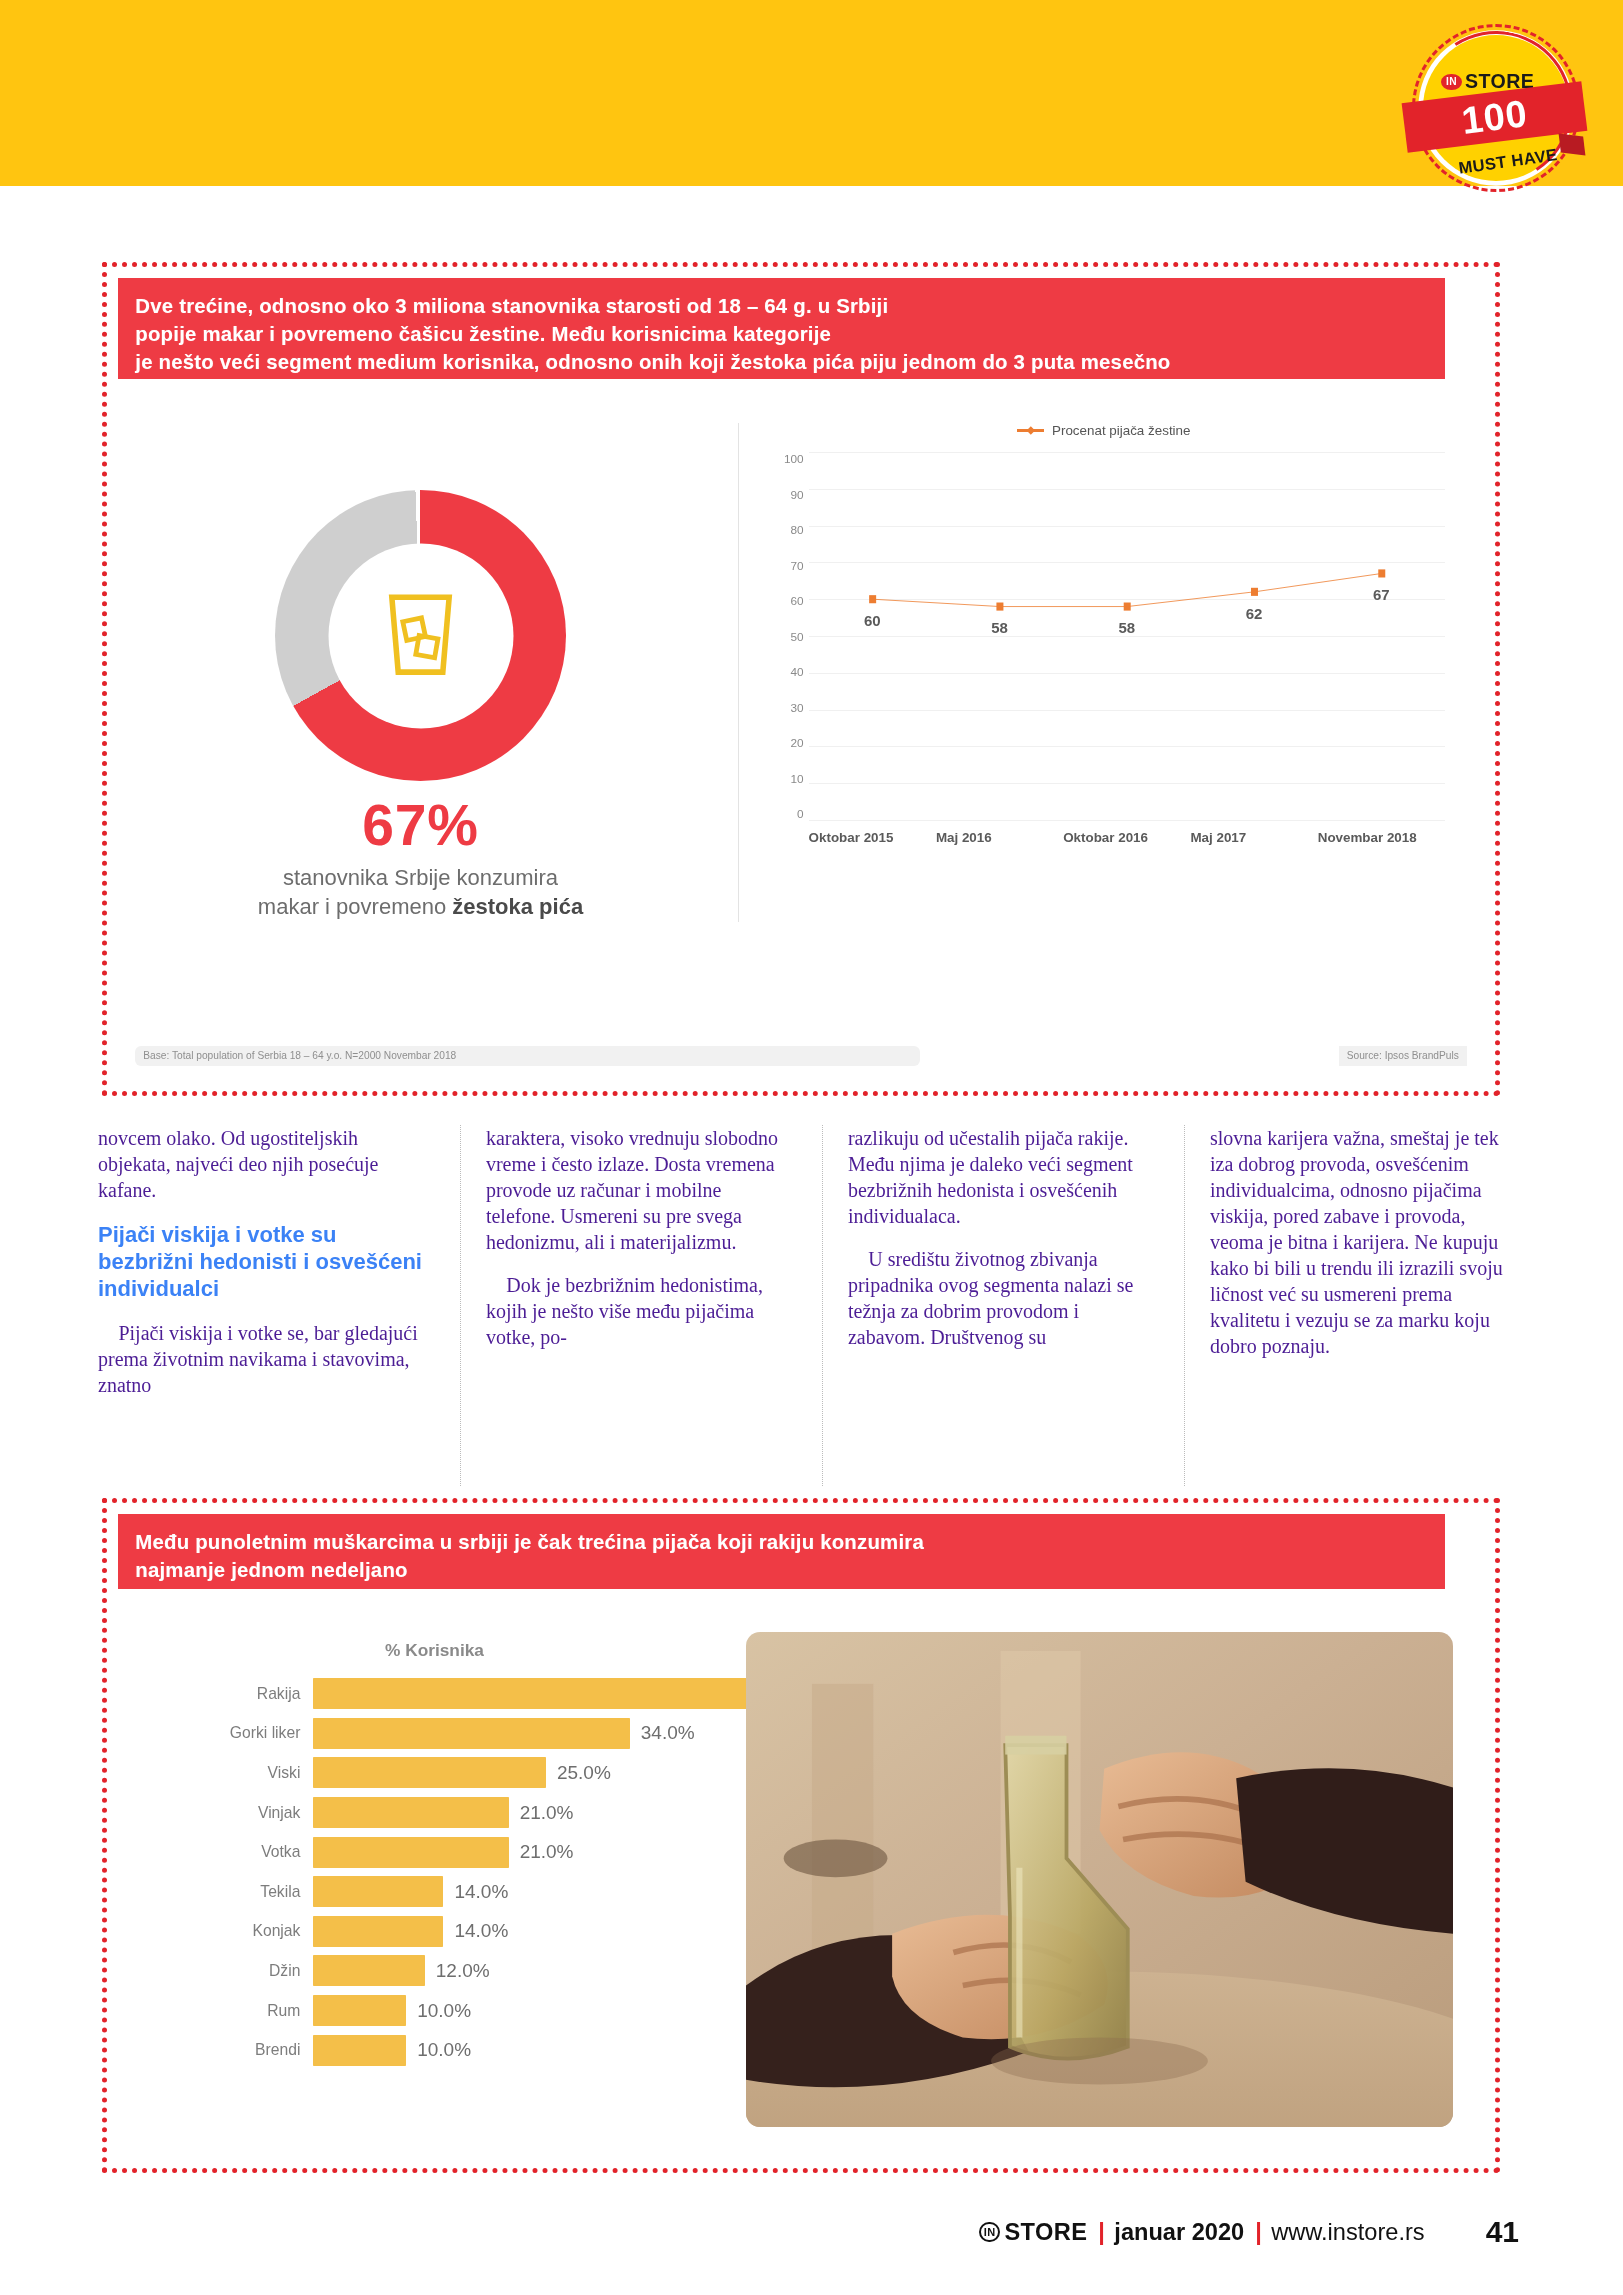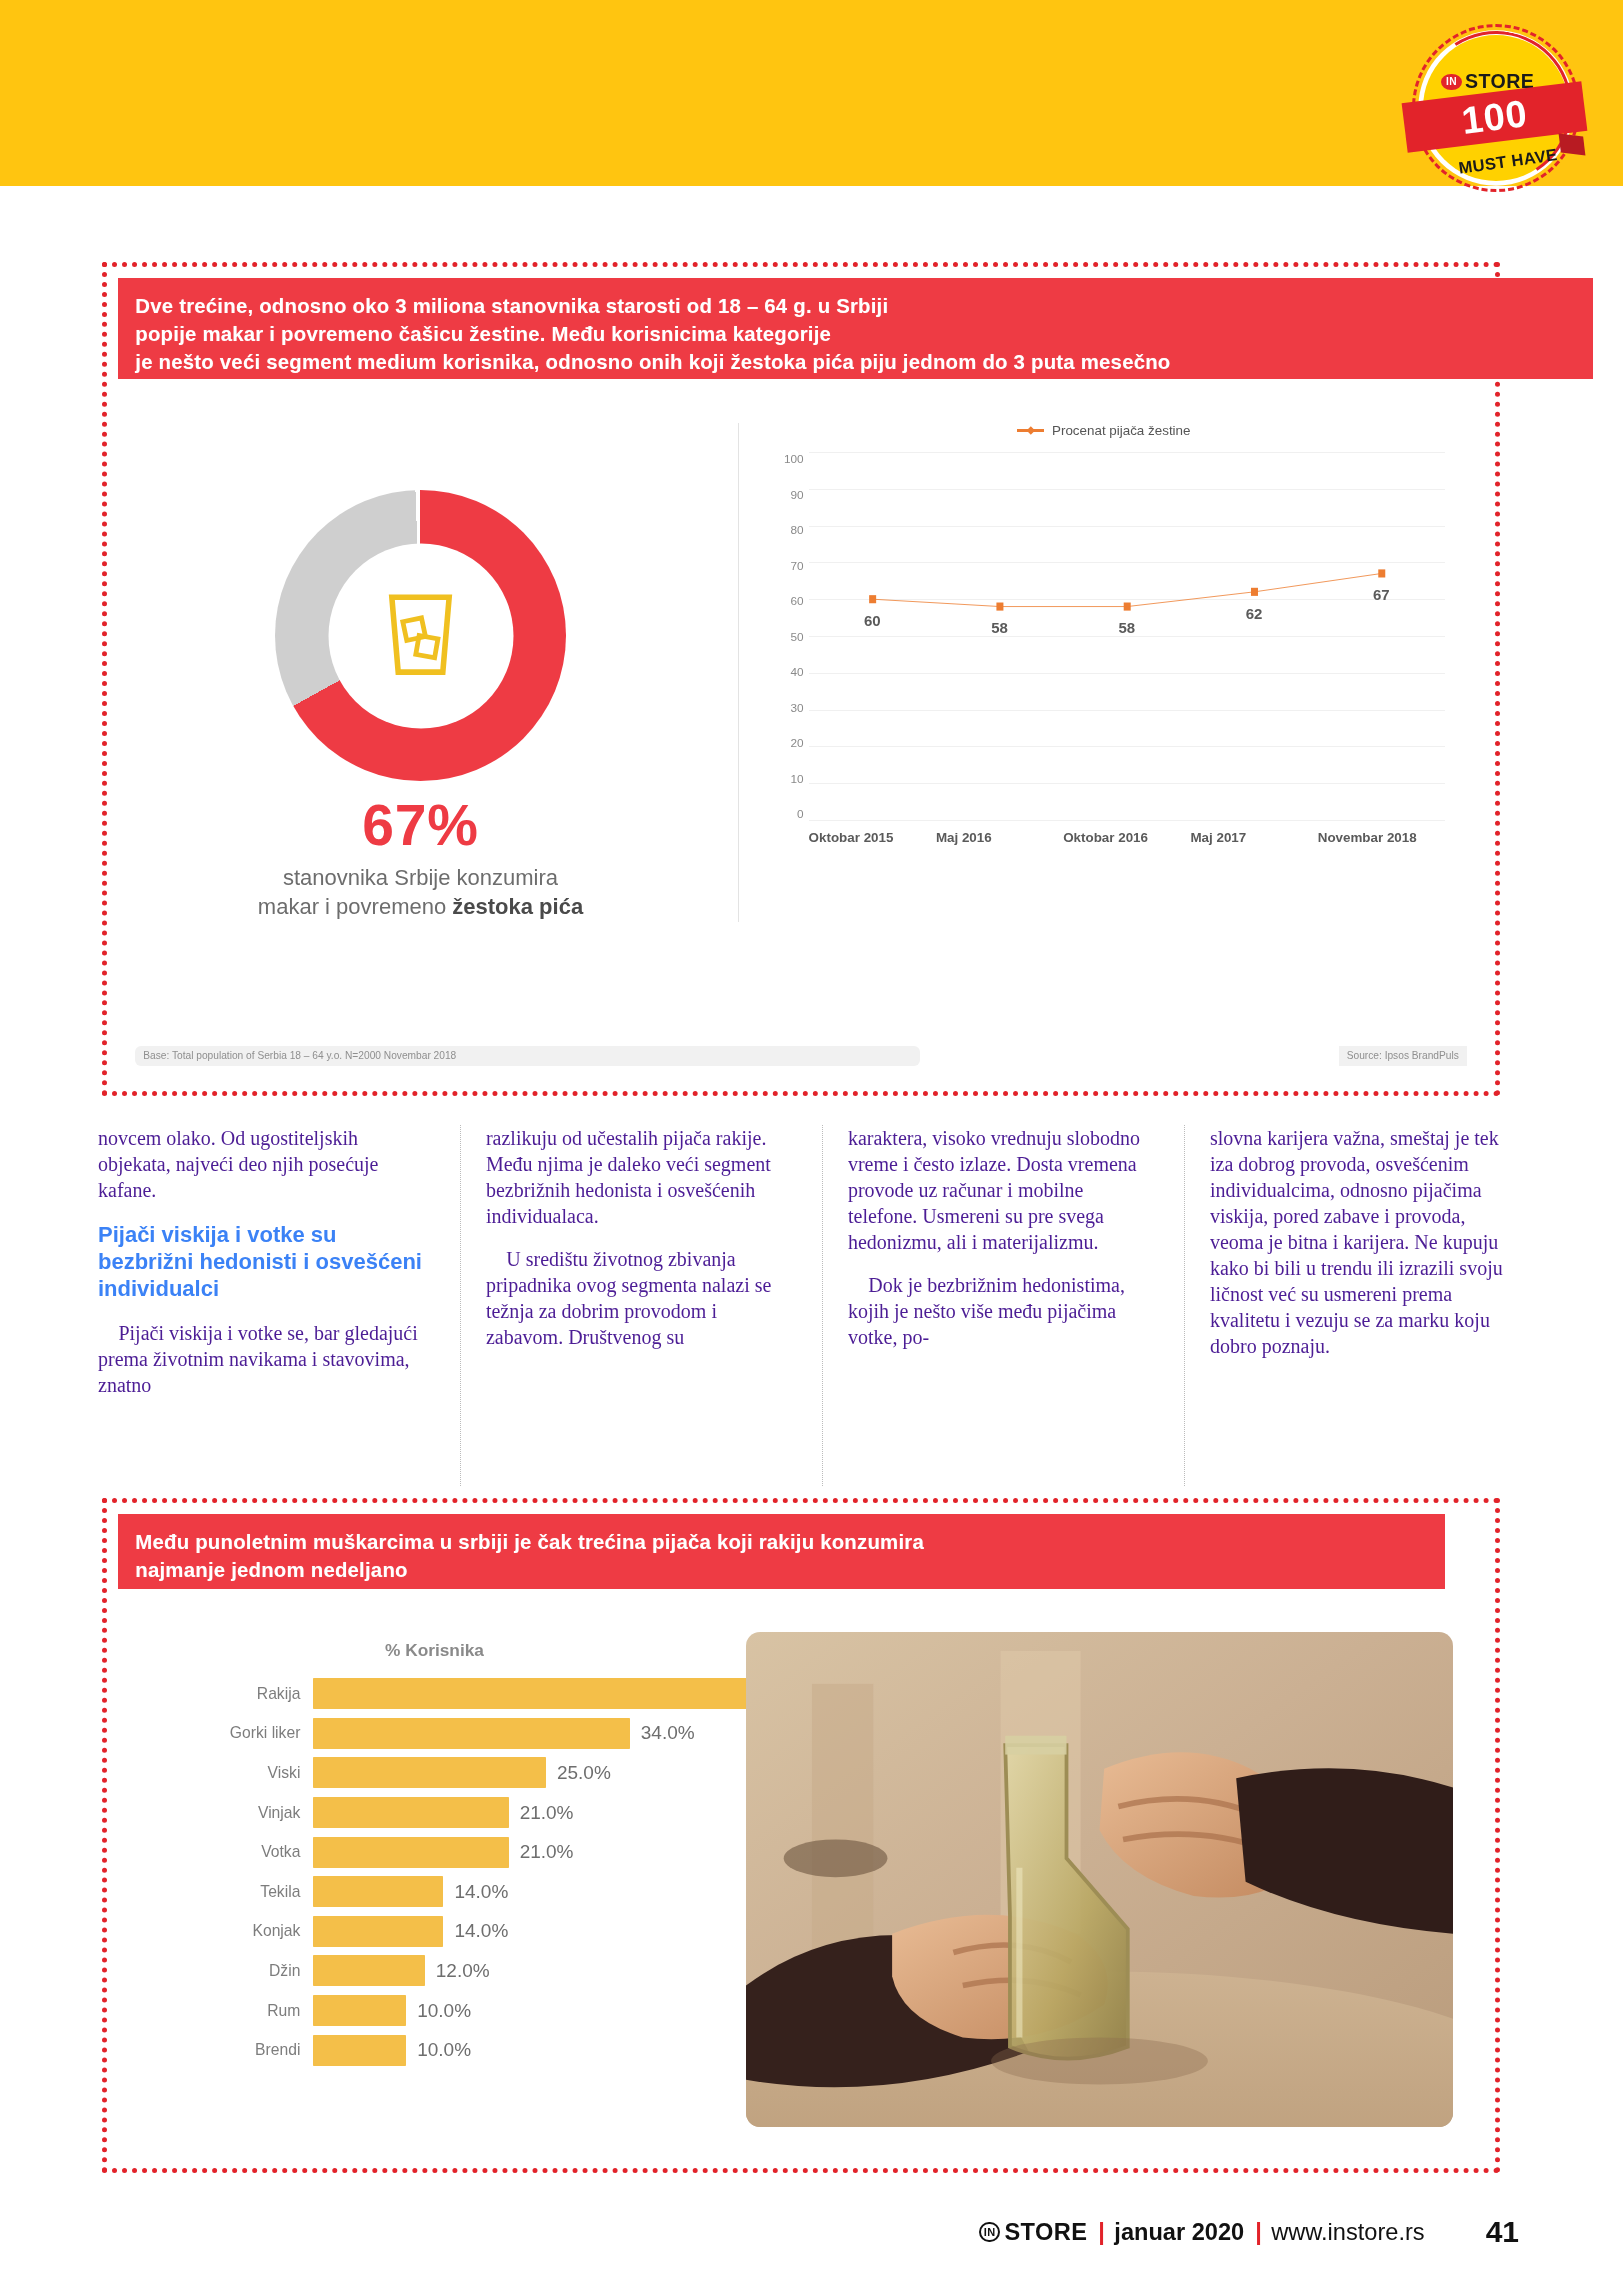--- a/index.html
+++ b/index.html
@@ -76,21 +76,21 @@
   .ig-inner{ position:absolute; inset:11px; background:#fff; }
 
   .ig-banner{
     position:absolute; left:0; top:0; width:100%;
     background:#EE3B44; color:#fff;
     padding:14px 17.3px 15.7px 17.3px;
     font-size:20.4px; font-weight:700; line-height:1.38;
     letter-spacing:0.2px;
     text-shadow:0 0 0.8px rgba(255,255,255,.35);
   }
-  #ig1-banner{ height:101px; width:1475px; }
+  #ig1-banner{ height:101px; width:1327px; }
   #ig2-banner{ height:75px;  width:1327px; }
 
   
   .donut-wrap{ position:absolute; left:118px; top:212px; width:369px; height:408px; }
   .donut{
     position:relative; width:291px; height:291px; margin:0 auto;
     border-radius:50%;
     background:conic-gradient(#EE3B44 0deg 241deg, #CFCFCF 241deg 358deg, #ffffff 358deg 360deg);
   }
   .donut-hole{
@@ -337,26 +337,26 @@
   </div>
 </div>
 
 <div class="article">
   <div class="col">
     <p>novcem olako. Od ugostiteljskih objekata, najveći deo njih posećuje kafane.</p>
     <h2>Pijači viskija i votke su bezbrižni hedonisti i osvešćeni individualci</h2>
     <p class="indent">Pijači viskija i votke se, bar gledajući prema životnim navikama i stavovima, znatno</p>
   </div>
   <div class="col">
+    <p>karaktera, visoko vrednuju slobodno vreme i često izlaze. Dosta vremena provode uz računar i mobilne telefone. Usmereni su pre svega hedonizmu, ali i materijalizmu.</p>
+    <p class="indent">Dok je bezbrižnim hedonistima, kojih je nešto više među pijačima votke, po-</p>
+  </div>
+  <div class="col">
     <p>razlikuju od učestalih pijača rakije. Među njima je daleko veći segment bezbrižnih hedonista i osvešćenih individualaca.</p>
     <p class="indent">U središtu životnog zbivanja pripadnika ovog segmenta nalazi se težnja za dobrim provodom i zabavom. Društvenog su</p>
-  </div>
-  <div class="col">
-    <p>karaktera, visoko vrednuju slobodno vreme i često izlaze. Dosta vremena provode uz računar i mobilne telefone. Usmereni su pre svega hedonizmu, ali i materijalizmu.</p>
-    <p class="indent">Dok je bezbrižnim hedonistima, kojih je nešto više među pijačima votke, po-</p>
   </div>
   <div class="col">
     <p>slovna karijera važna, smeštaj je tek iza dobrog provoda, osvešćenim individualcima, odnosno pijačima viskija, pored zabave i provoda, veoma je bitna i karijera. Ne kupuju kako bi bili u trendu ili izrazili svoju ličnost već su usmereni prema kvalitetu i vezuju se za marku koju dobro poznaju.</p>
   </div>
 </div>
 
 <div class="dotted-box" id="info2">
   <div class="ig-inner">
 
     <div class="ig-banner" id="ig2-banner">

